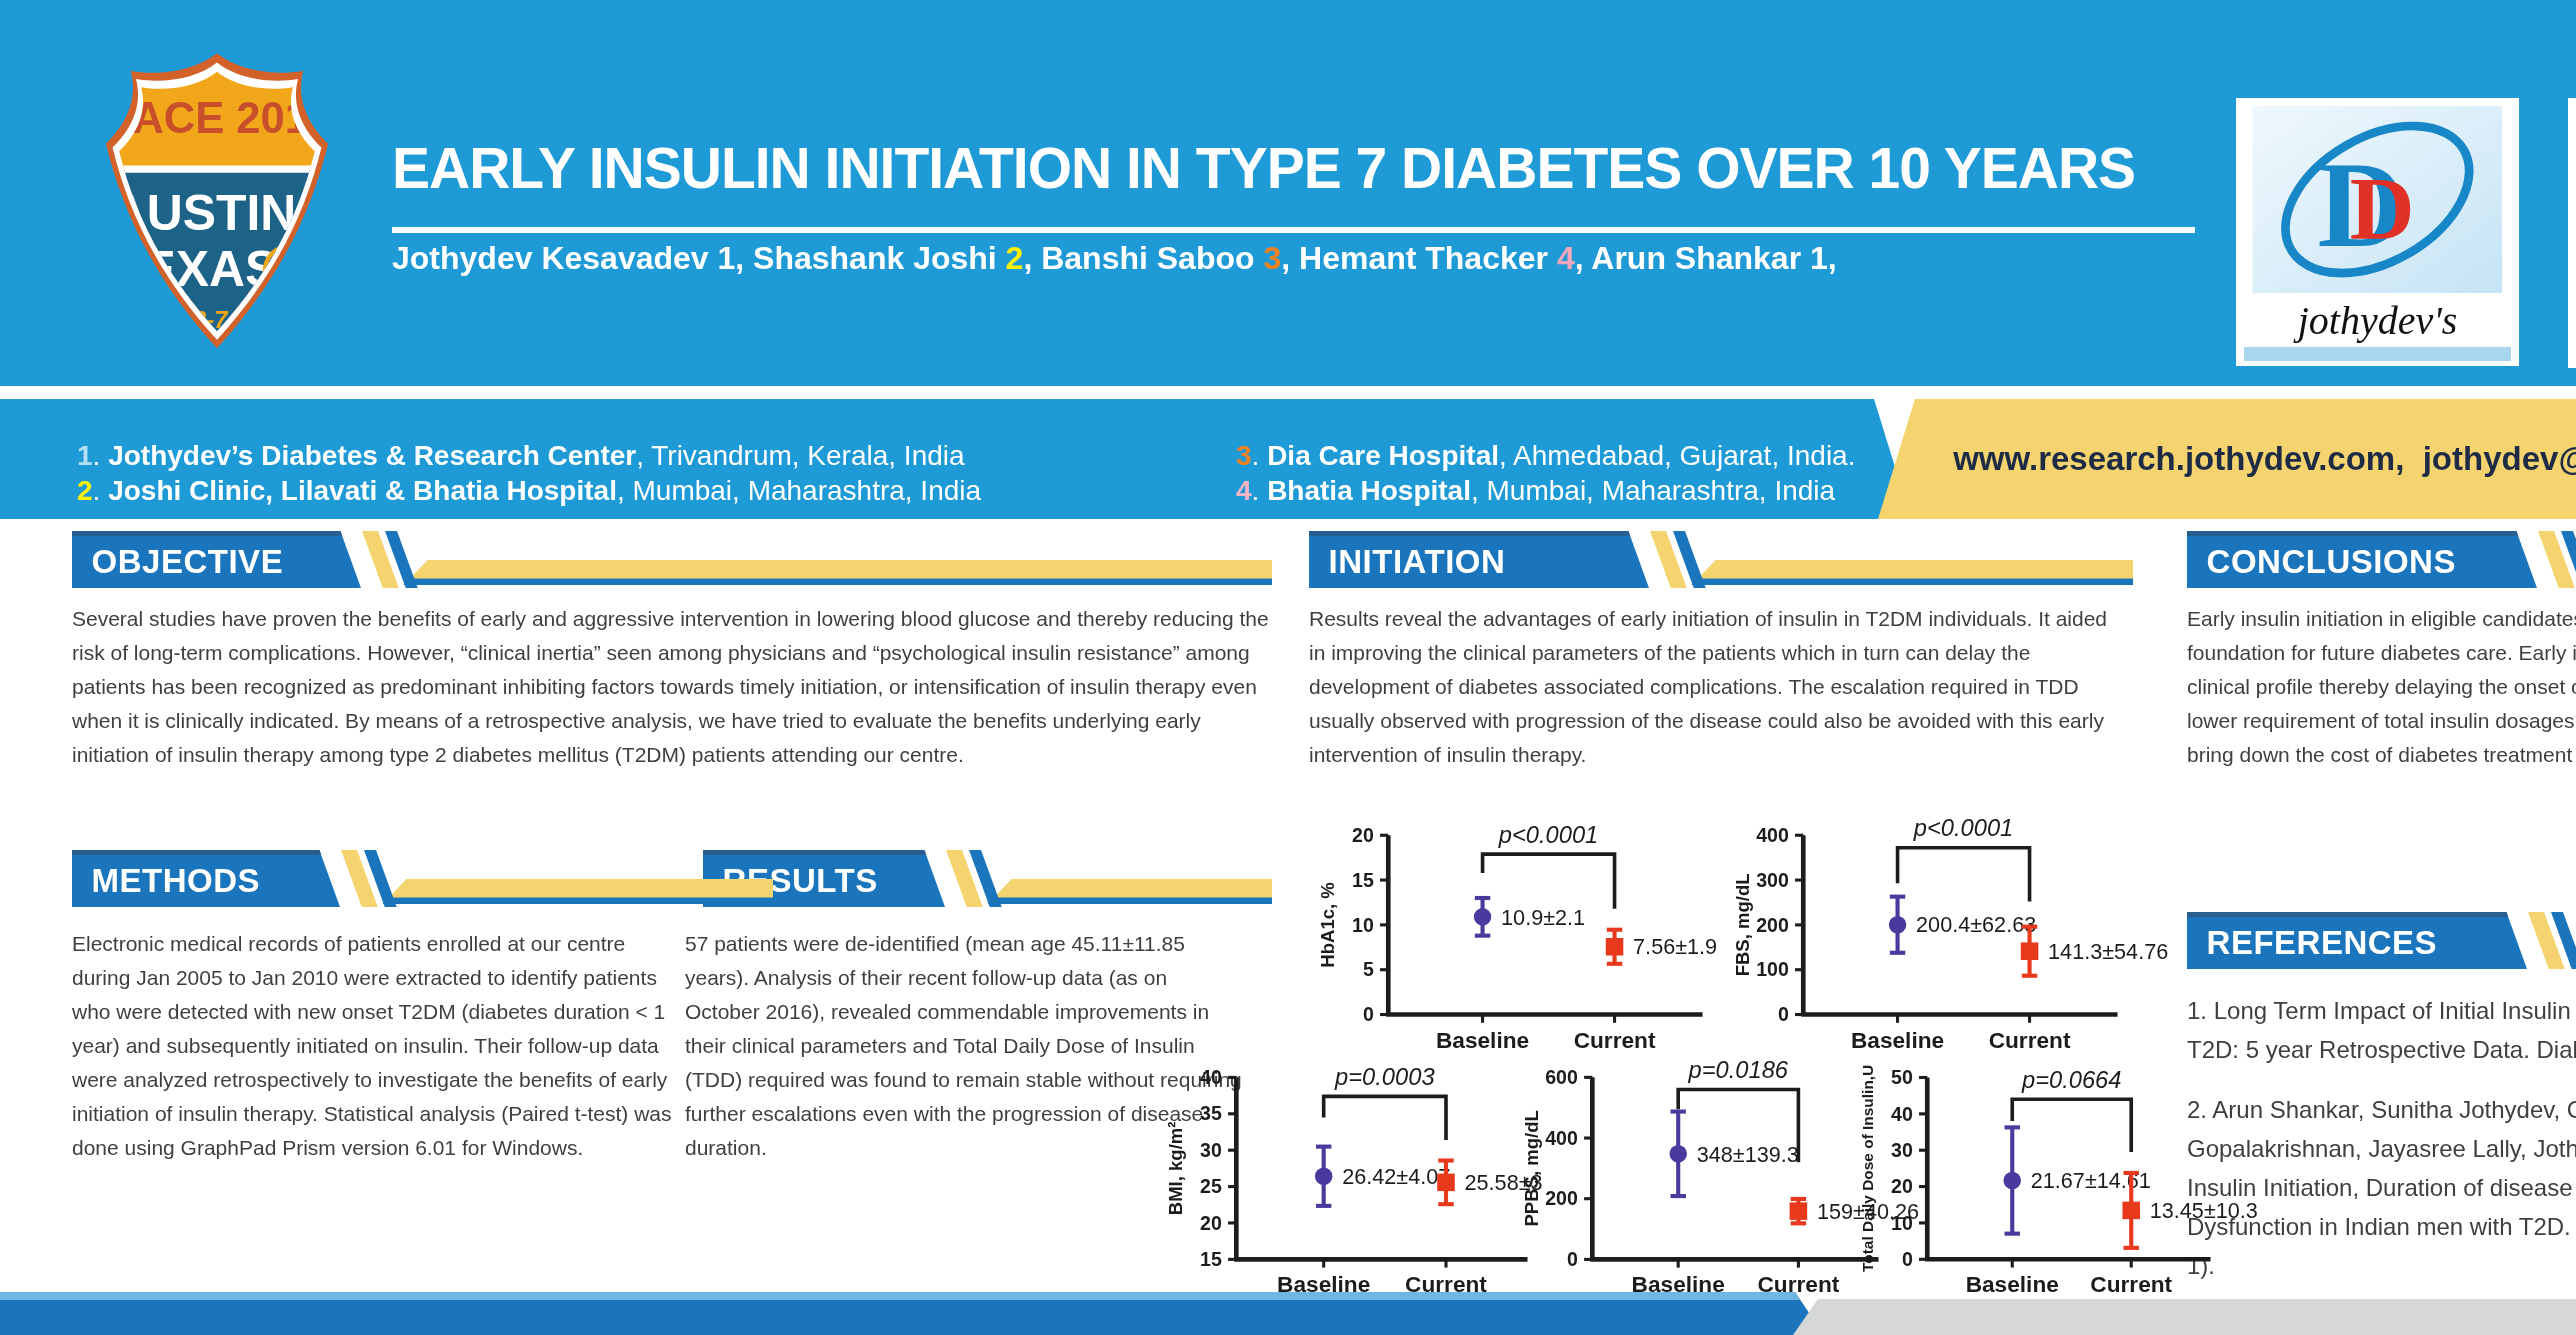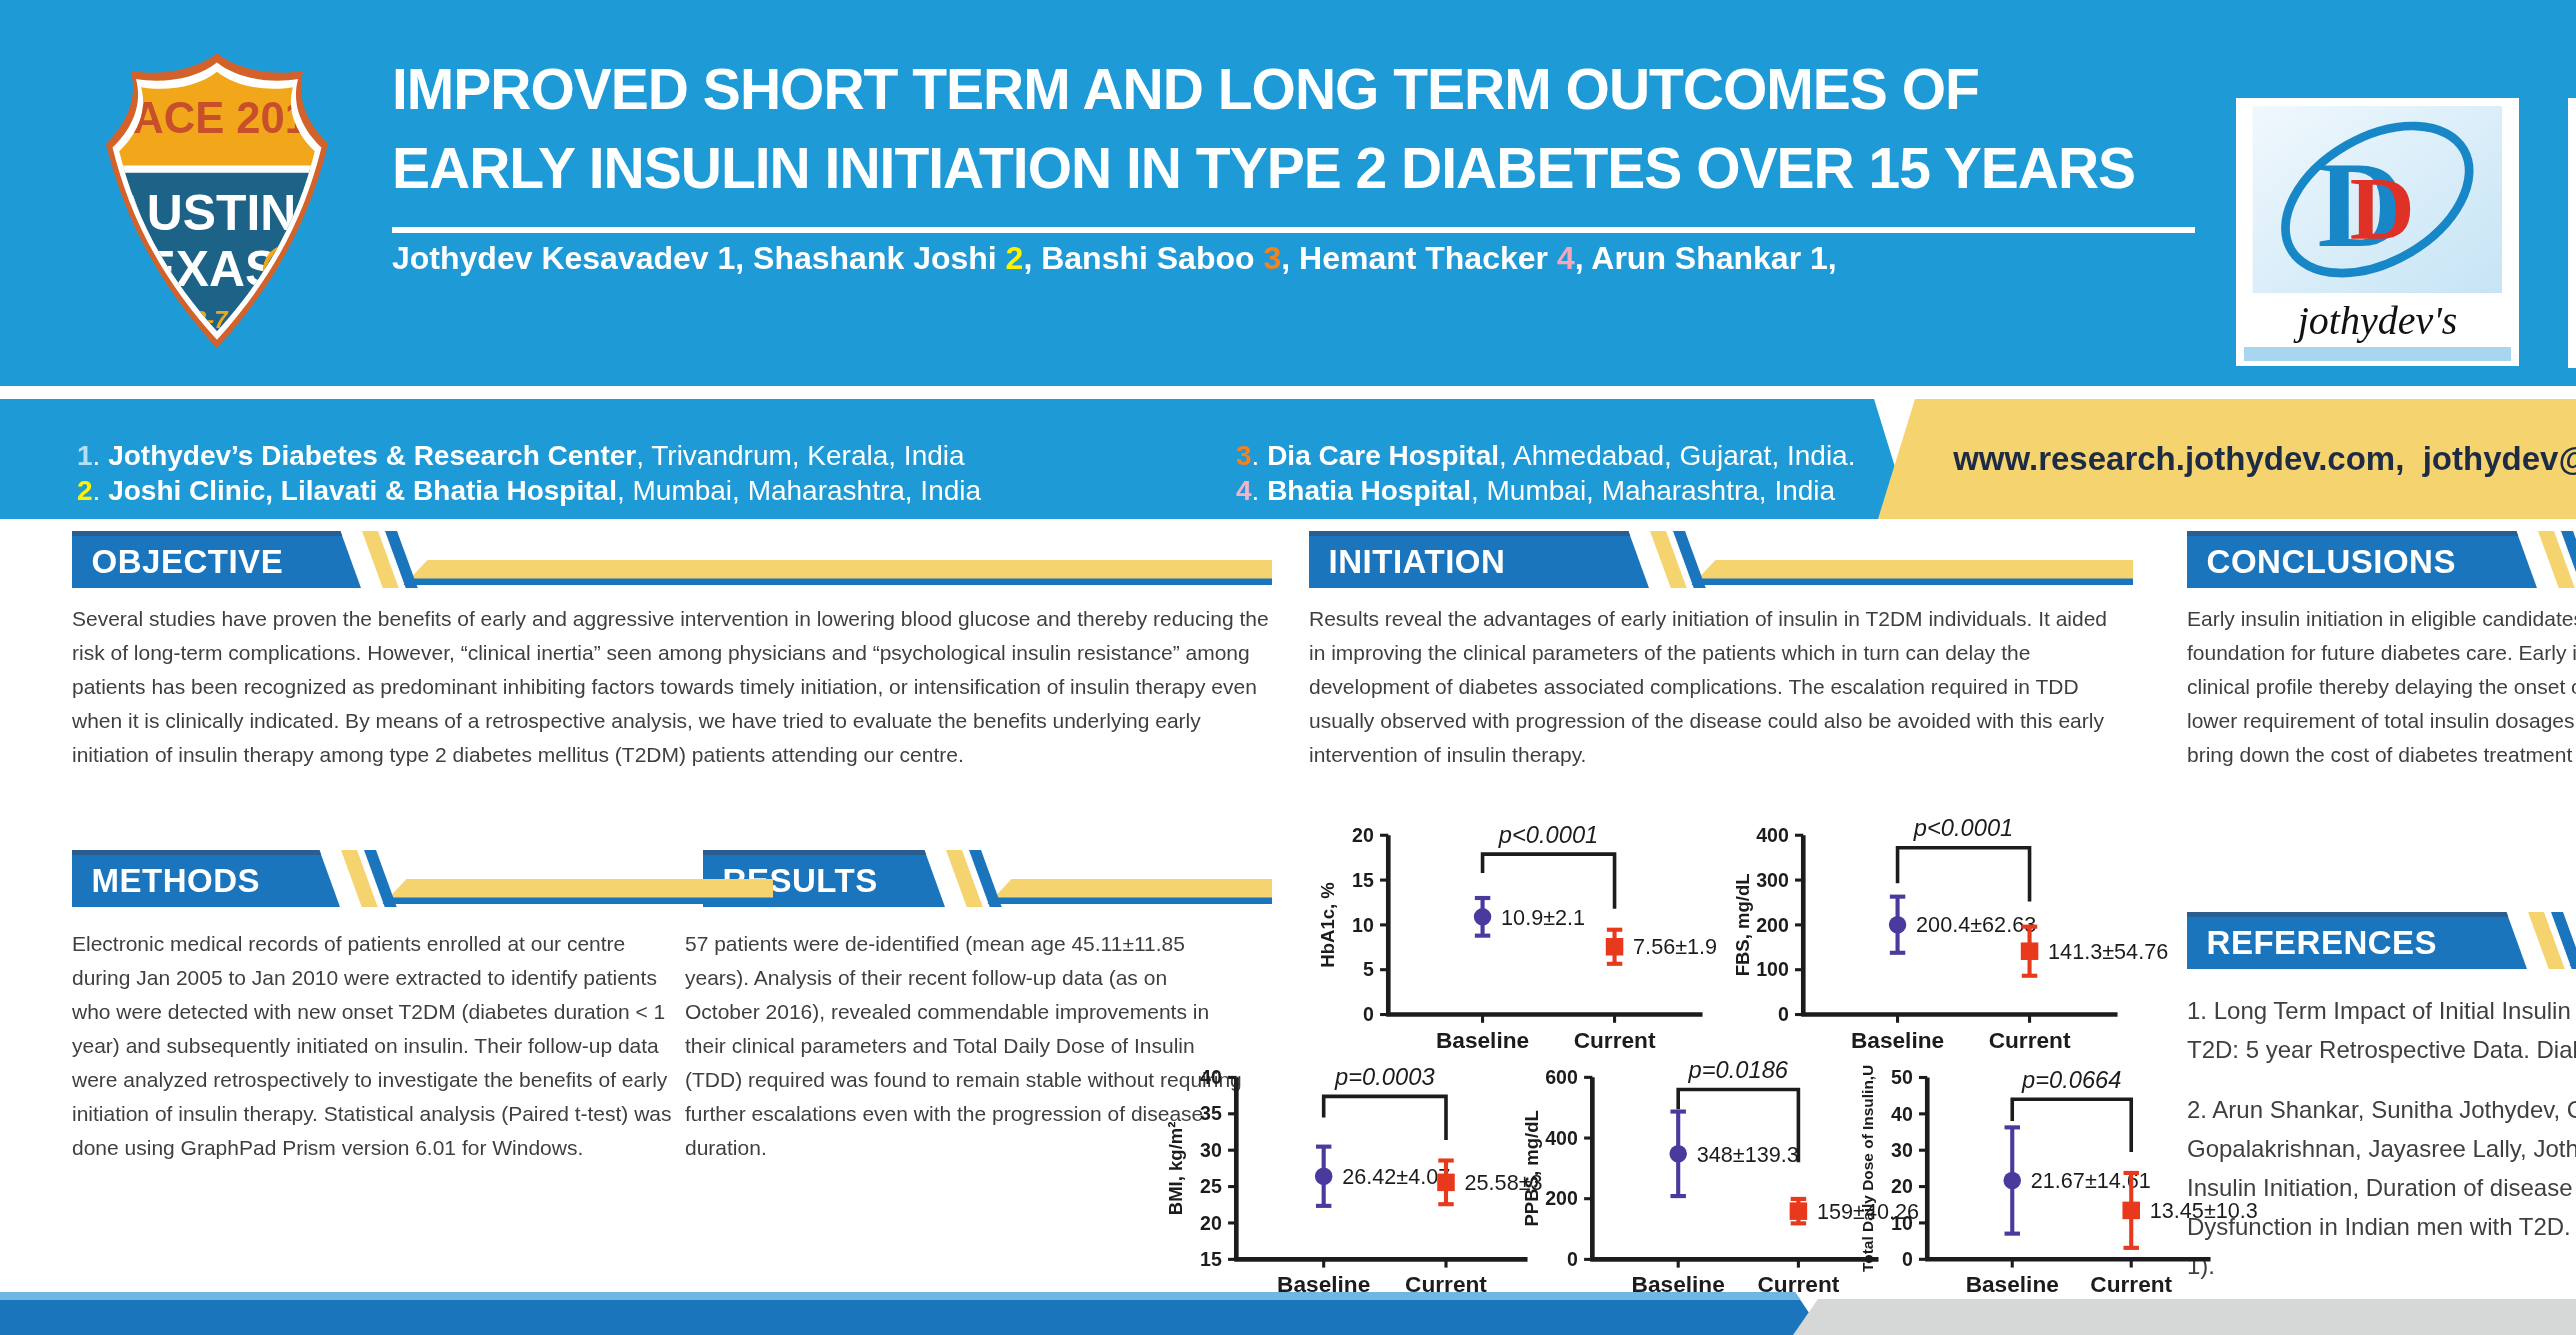--- a/index.html
+++ b/index.html
@@ -98,22 +98,21 @@
         <text x="125" y="85" text-anchor="middle" font-size="42" font-weight="bold" fill="#c7502b" font-family="Liberation Sans,sans-serif">AACE 2017</text>
         <text x="112" y="178" text-anchor="middle" font-size="48" font-weight="bold" fill="#ffffff" font-family="Liberation Sans,sans-serif">AUSTIN</text>
         <text x="104" y="232" text-anchor="middle" font-size="48" font-weight="bold" fill="#ffffff" font-family="Liberation Sans,sans-serif">TEXAS</text>
         <circle cx="196" cy="218" r="25" fill="#1d6287" stroke="#f2a71b" stroke-width="4"></circle>
         <text x="196" y="226" text-anchor="middle" font-size="15" font-weight="bold" fill="#f2a71b" font-family="Liberation Sans,sans-serif">AACE</text>
         <text x="125" y="272" text-anchor="middle" font-size="23" font-weight="bold" font-style="italic" fill="#f2a71b" font-family="Liberation Sans,sans-serif">★ May 3-7, 2017 ★</text>
       </g>
     </svg>
   </div>
 
-  <div class="title title-1">IMPROVED SHORT TERM AND LONG TERM OUTCOMES OF</div>
-  <div class="title title-2">EARLY INSULIN INITIATION IN TYPE 2 DIABETES OVER 15 YEARS</div>
+  <div class="title title-2">EARLY INSULIN INITIATION IN TYPE 7 DIABETES OVER 10 YEARS</div>
   <div class="title-rule"></div>
   <div class="authors authors-1" id="authors1"><span>Jothydev Kesavadev <span style="color:#ffffff">1</span></span>, <span>Shashank Joshi <span style="color:#fff200">2</span></span>, <span>Banshi Saboo <span style="color:#f58220">3</span></span>, <span>Hemant Thacker <span style="color:#f4a7bb">4</span></span>, <span>Arun Shankar <span style="color:#ffffff">1</span></span>,</div>
 
   <div class="logo-box">
     <div class="logo-panel">
       <svg viewBox="0 0 200 150">
         <defs>
           <linearGradient id="lg" x1="0" y1="0" x2="1" y2="1">
             <stop offset="0" stop-color="#f0f8fd"></stop>
               <stop offset="1" stop-color="#c6e4f5"></stop>

